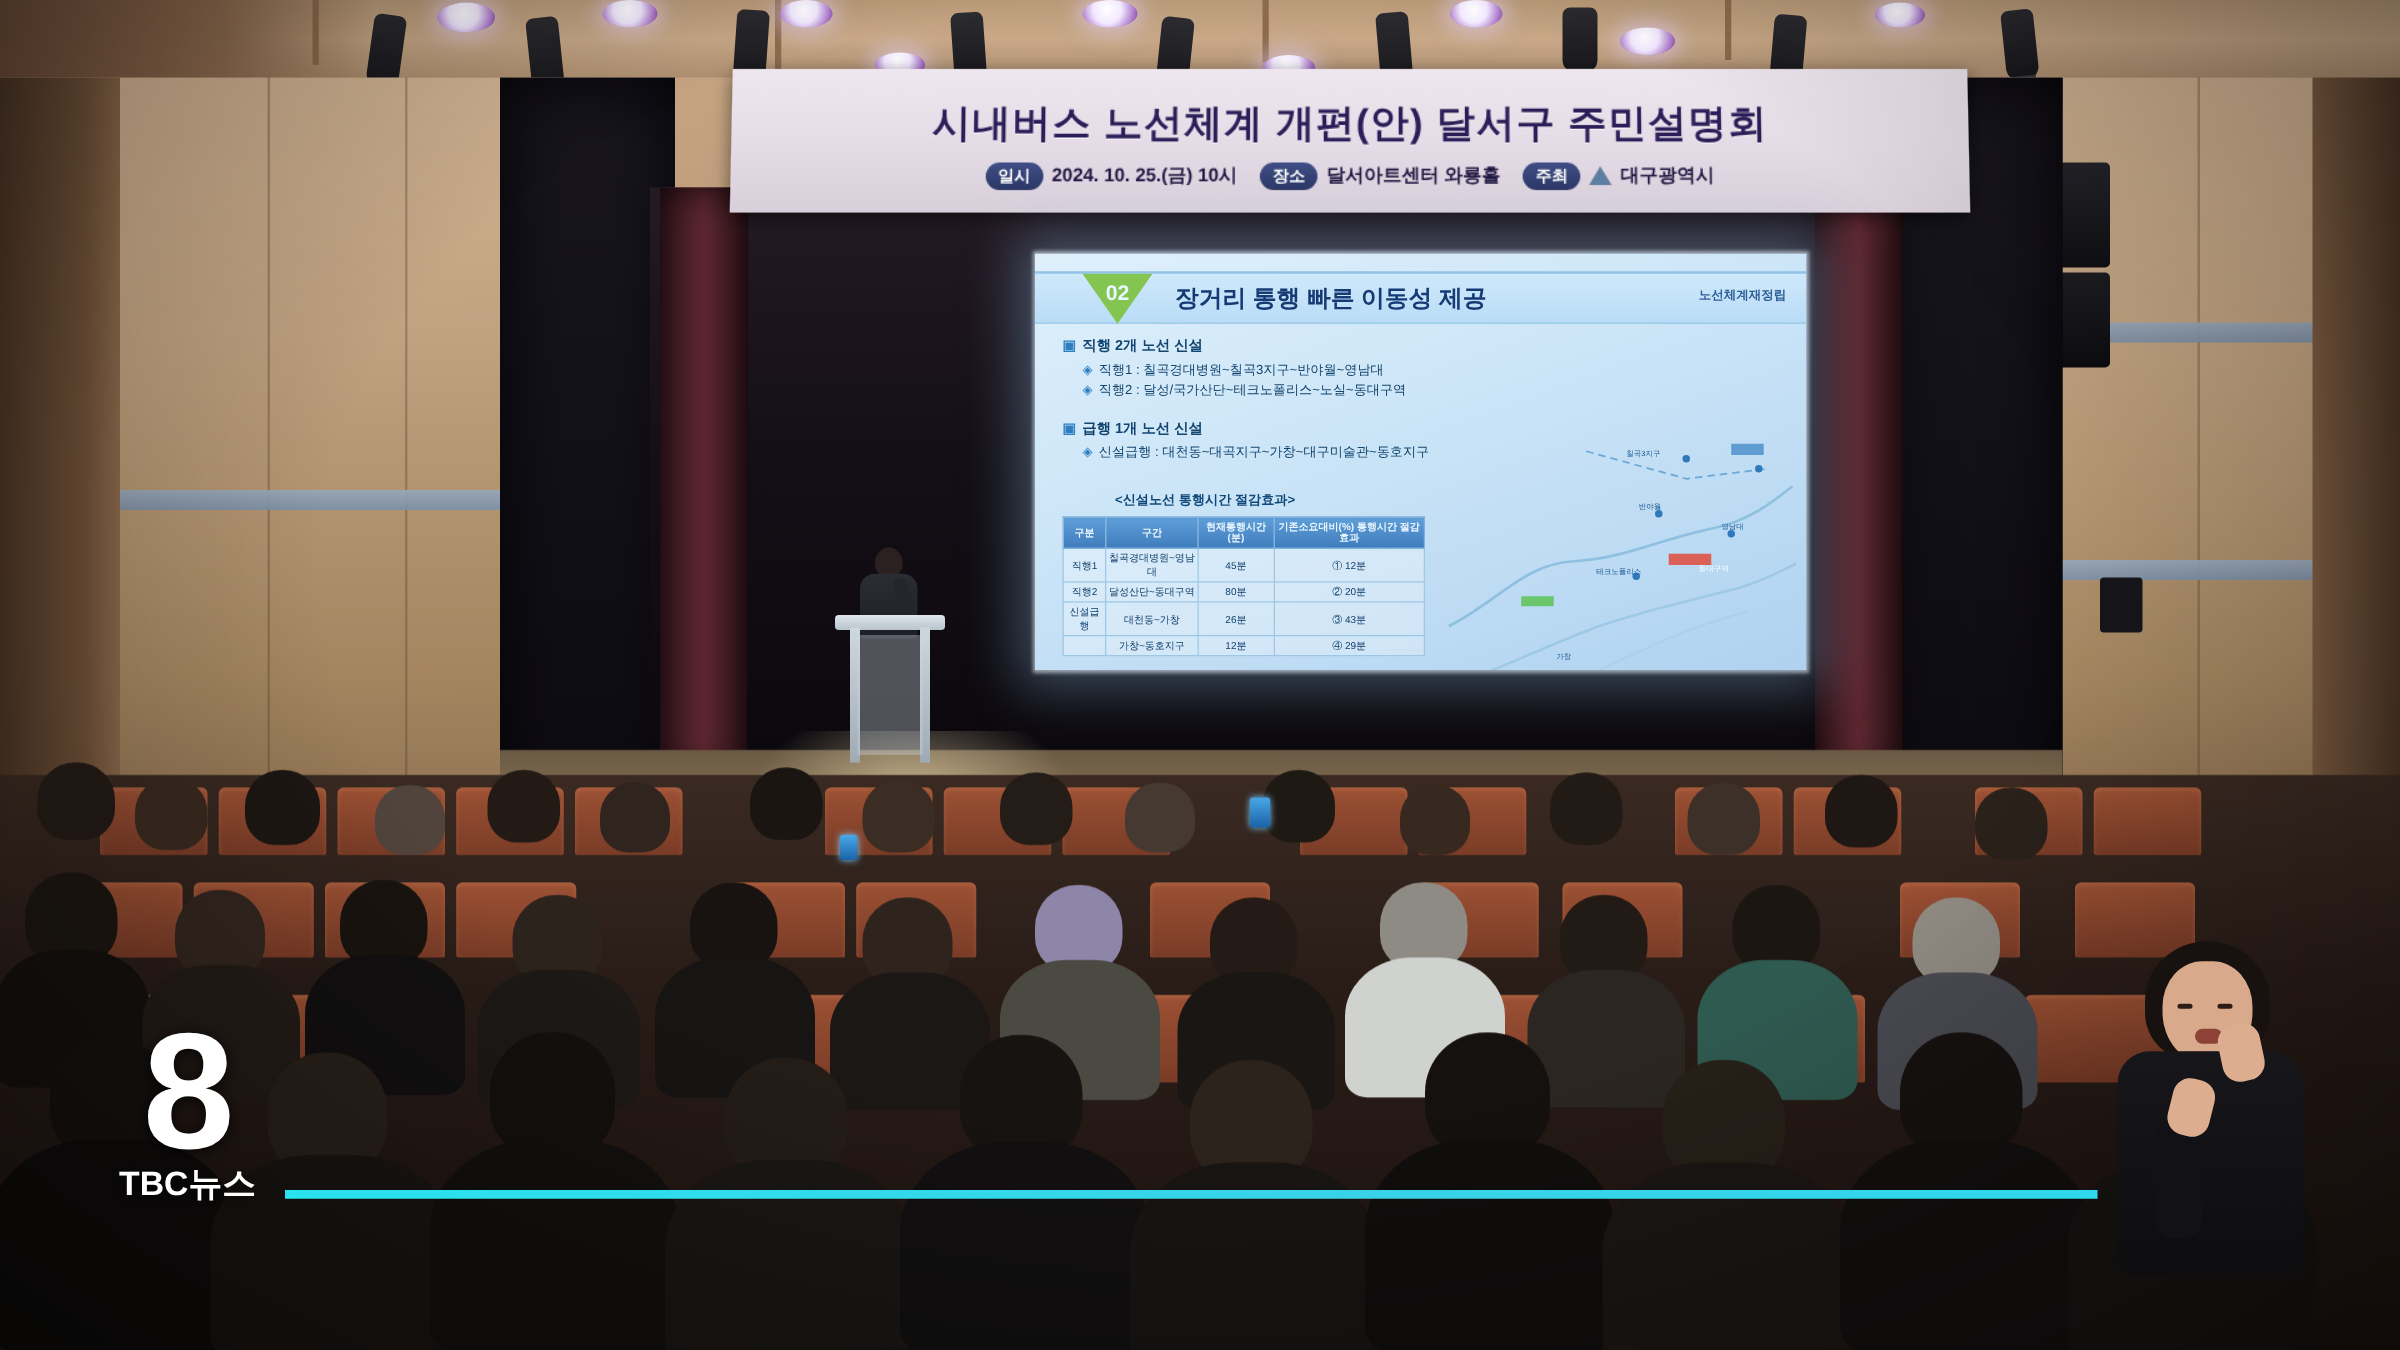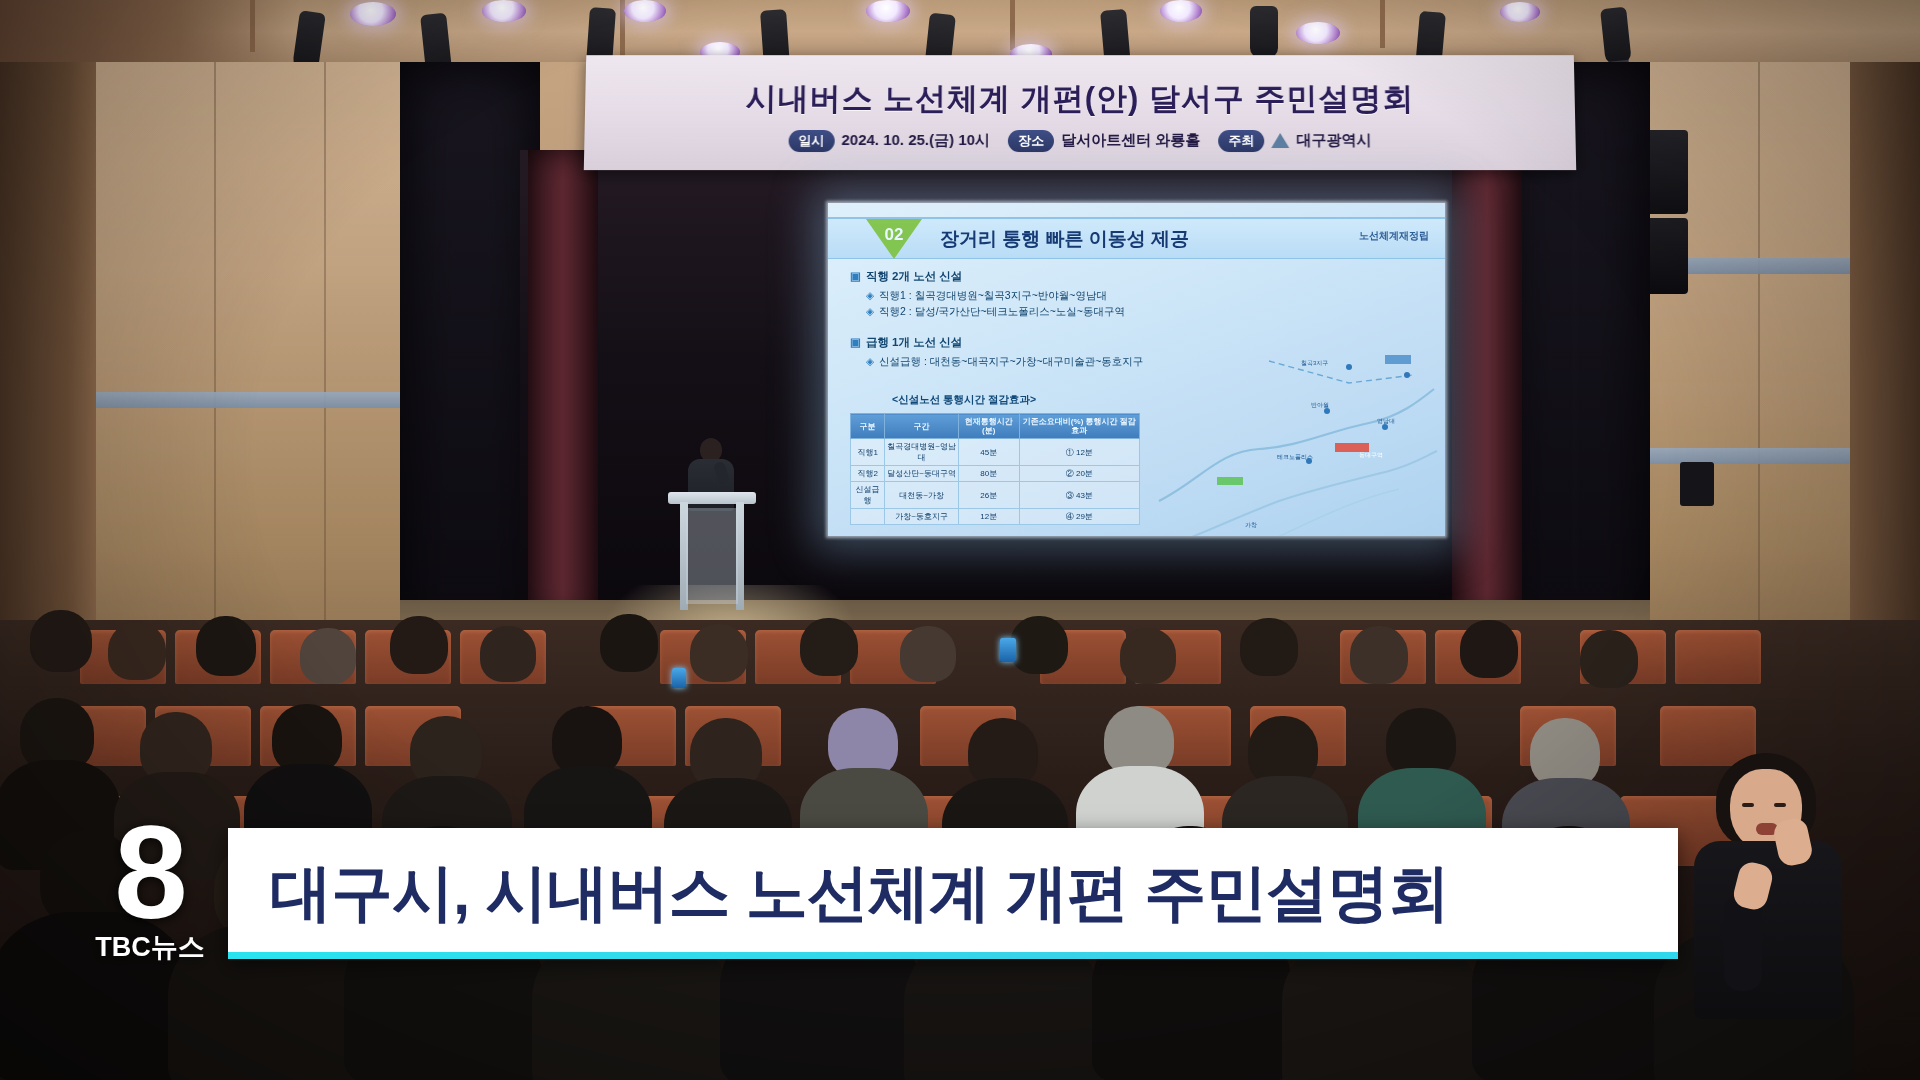--- a/index.html
+++ b/index.html
@@ -466,23 +466,20 @@
     </div>
 
     <div class="vignette"></div>
   </div>
 
   <div class="logo">
     <div class="eight">8</div>
     <div class="brand">TBC뉴스</div>
   </div>
 
-  <div class="lower-third">
-    <div class="headline">대구시, 시내버스 노선체계 개편 주민설명회</div>
-  </div>
   <div class="lt-accent"></div>
 
   <div class="signer">
     <div class="hair"></div>
     <div class="face">
       <div class="eye" style="left:12px;top:34px;"></div>
       <div class="eye" style="left:44px;top:34px;"></div>
     </div>
     <div class="mouth"></div>
     <div class="neck"></div>

